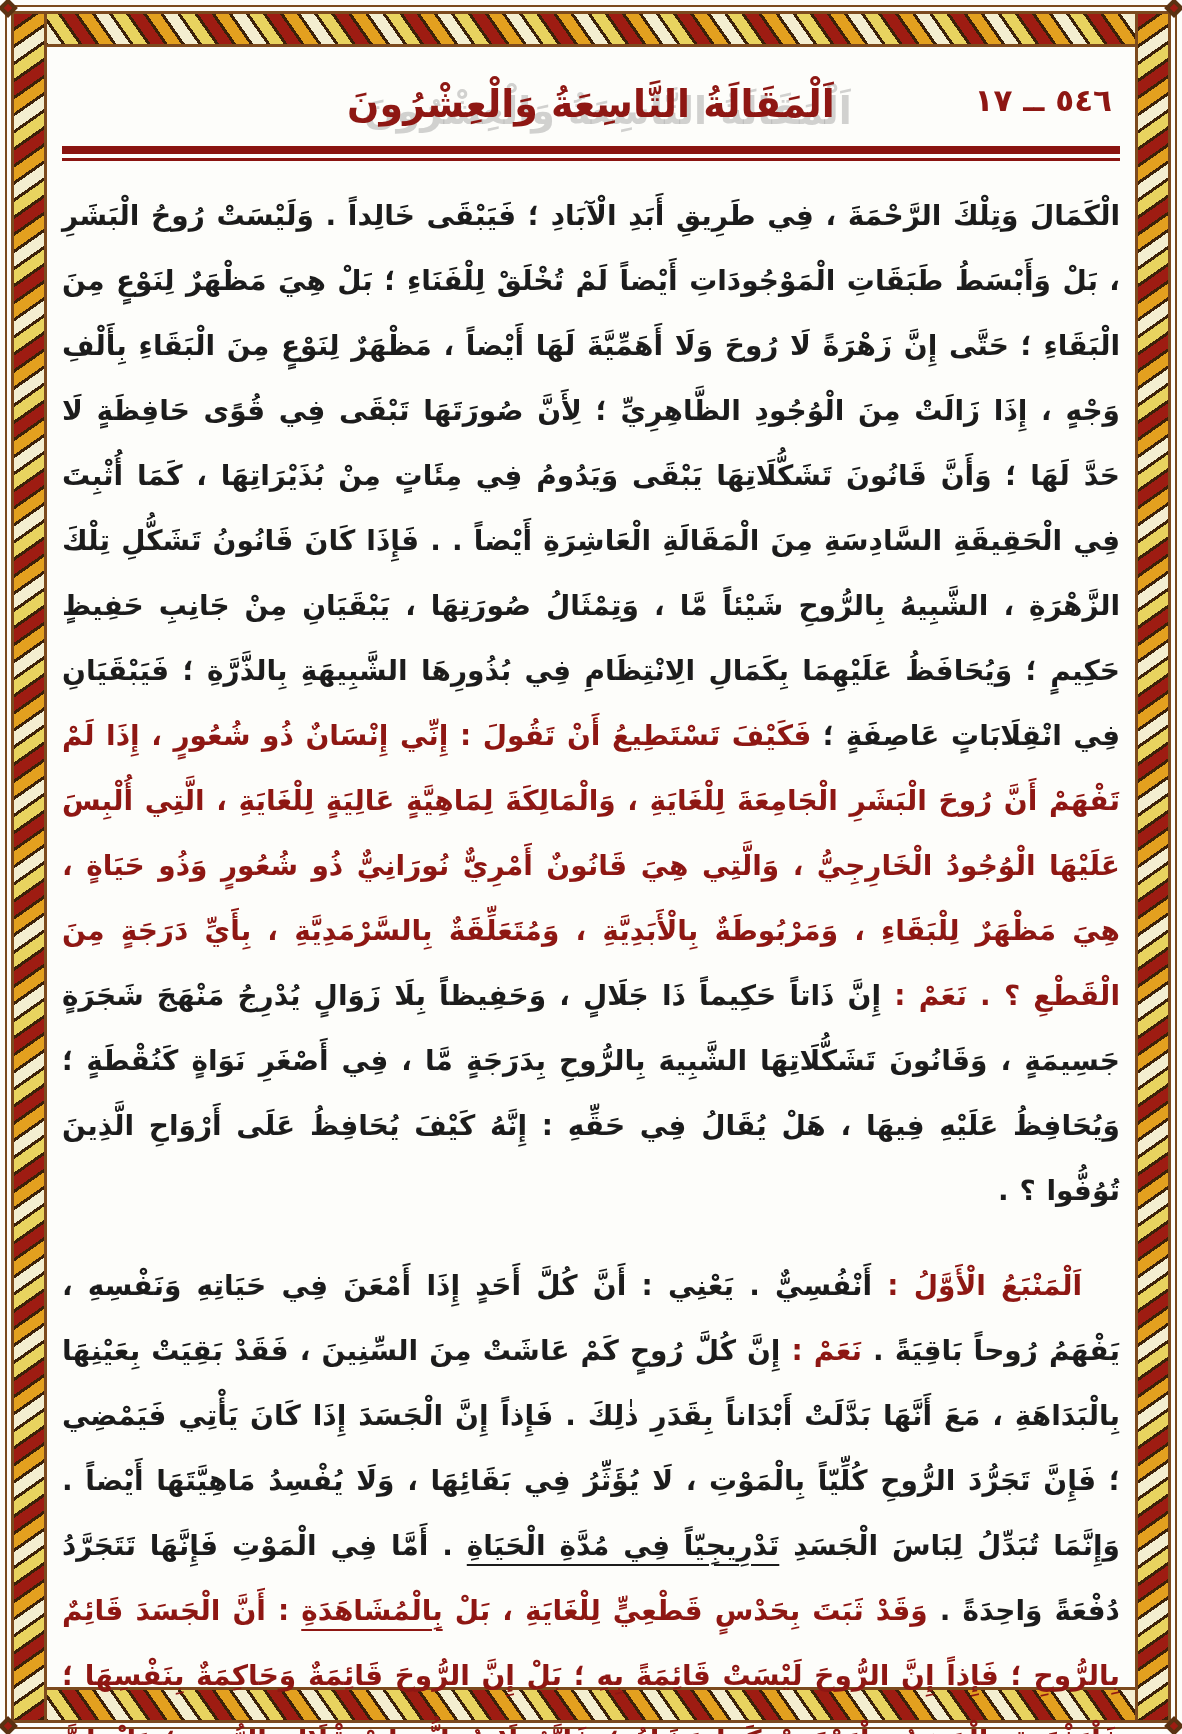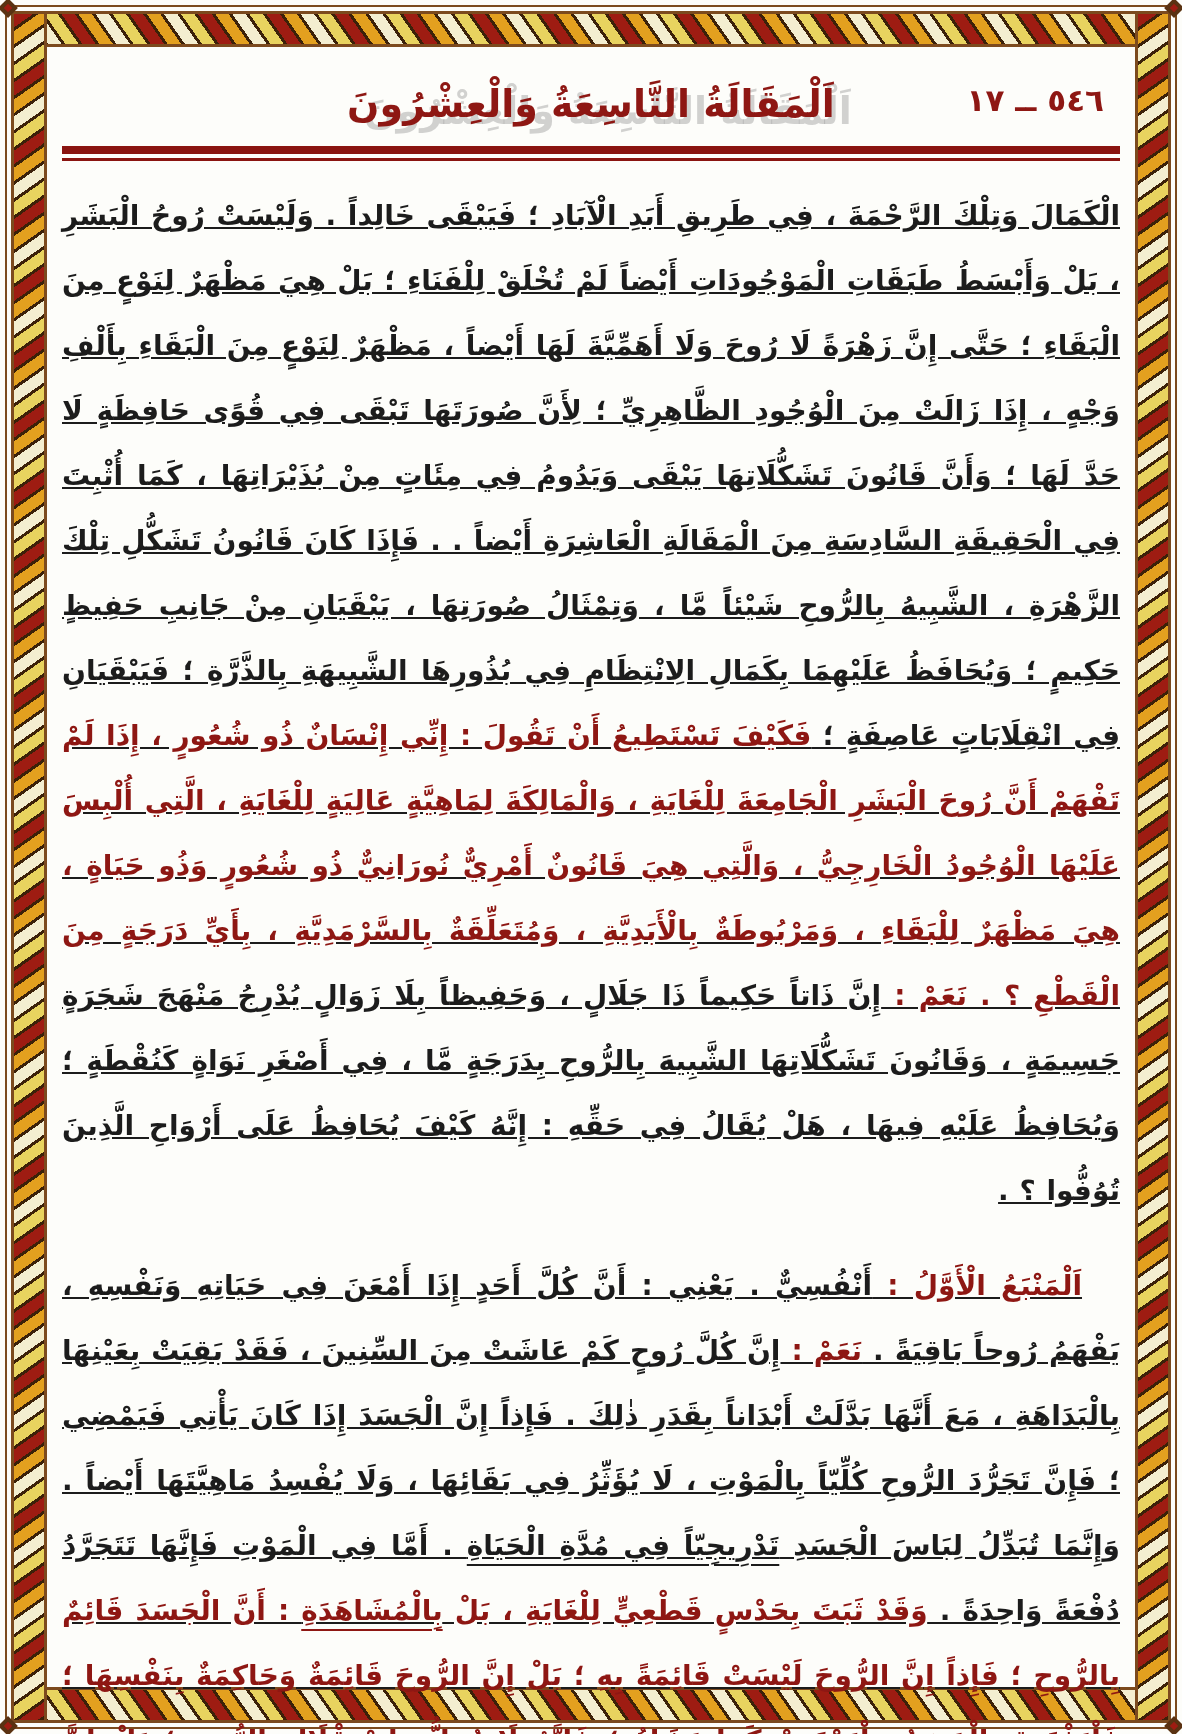--- a/index.html
+++ b/index.html
@@ -25,29 +25,29 @@
   .corner.tl{top:1px;left:1px;} .corner.tr{top:1px;right:1px;}
   .corner.bl{bottom:1px;left:1px;} .corner.br{bottom:1px;right:1px;}
   
   .content{position:absolute;left:62px;right:62px;top:74px;bottom:62px;}
   .header{position:relative;height:66px;}
   .page-num{
     position:absolute;left:8px;top:8px;  
     right:auto;color:#8e1713;font-weight:bold;font-size:31px;letter-spacing:2px;
   }
   
-  .page-num{left:auto;right:16px;}
+  .page-num{left:auto;right:8px;}
   .title{
     text-align:center;color:#8e1713;font-weight:bold;font-size:38px;line-height:60px;
     text-shadow:17px 7px 0 rgba(155,155,155,0.45);
   }
   .rule{height:4px;border-top:8px solid #8a1410;border-bottom:3px solid #8a1410;margin-top:6px;}
   .body-text{margin-top:22px;color:#1c1c1c;font-weight:bold;font-size:28px;line-height:65px;
     text-align:justify;word-spacing:1px;}
-  .para{margin:0 0 30px 0;text-decoration:underline;}
+  .para{margin:0 0 30px 0;}
   .para.indent{text-indent:38px;}
   .para.justify-last{text-align-last:justify;}
   .seg-red{color:#8e1713;}
   .seg-black{color:#1c1c1c;}
   .seg-underline{text-decoration:underline;text-underline-offset:9px;text-decoration-thickness:2px;}
 </style>
 </head>
 <body>
 
 <div class="frame-outline"></div>

